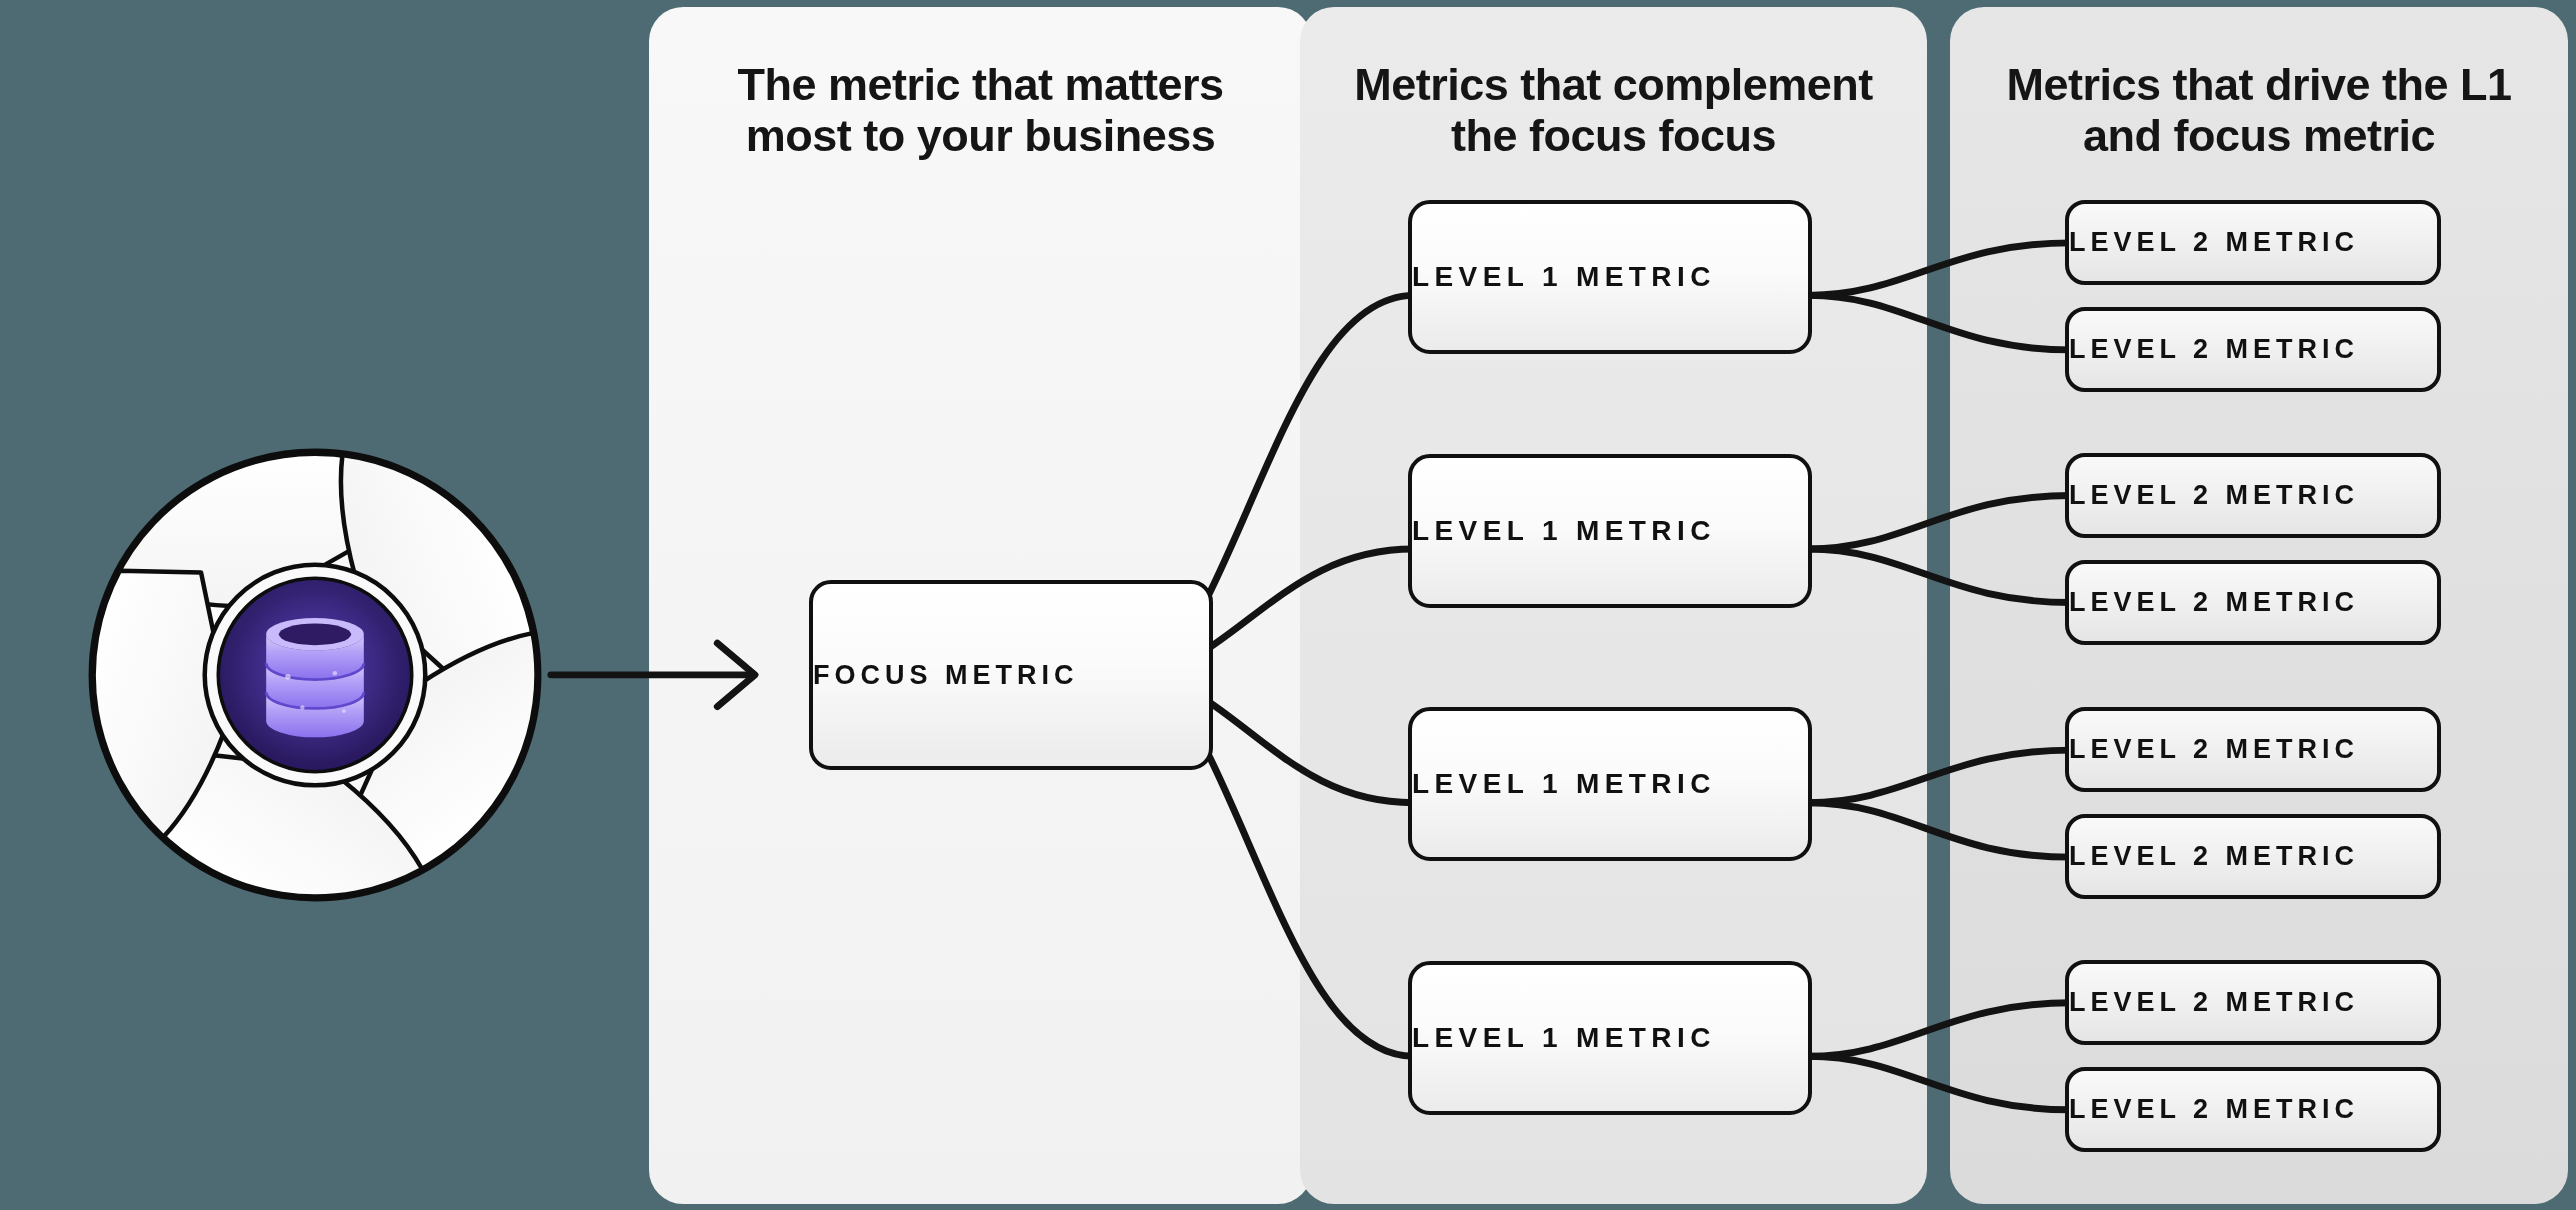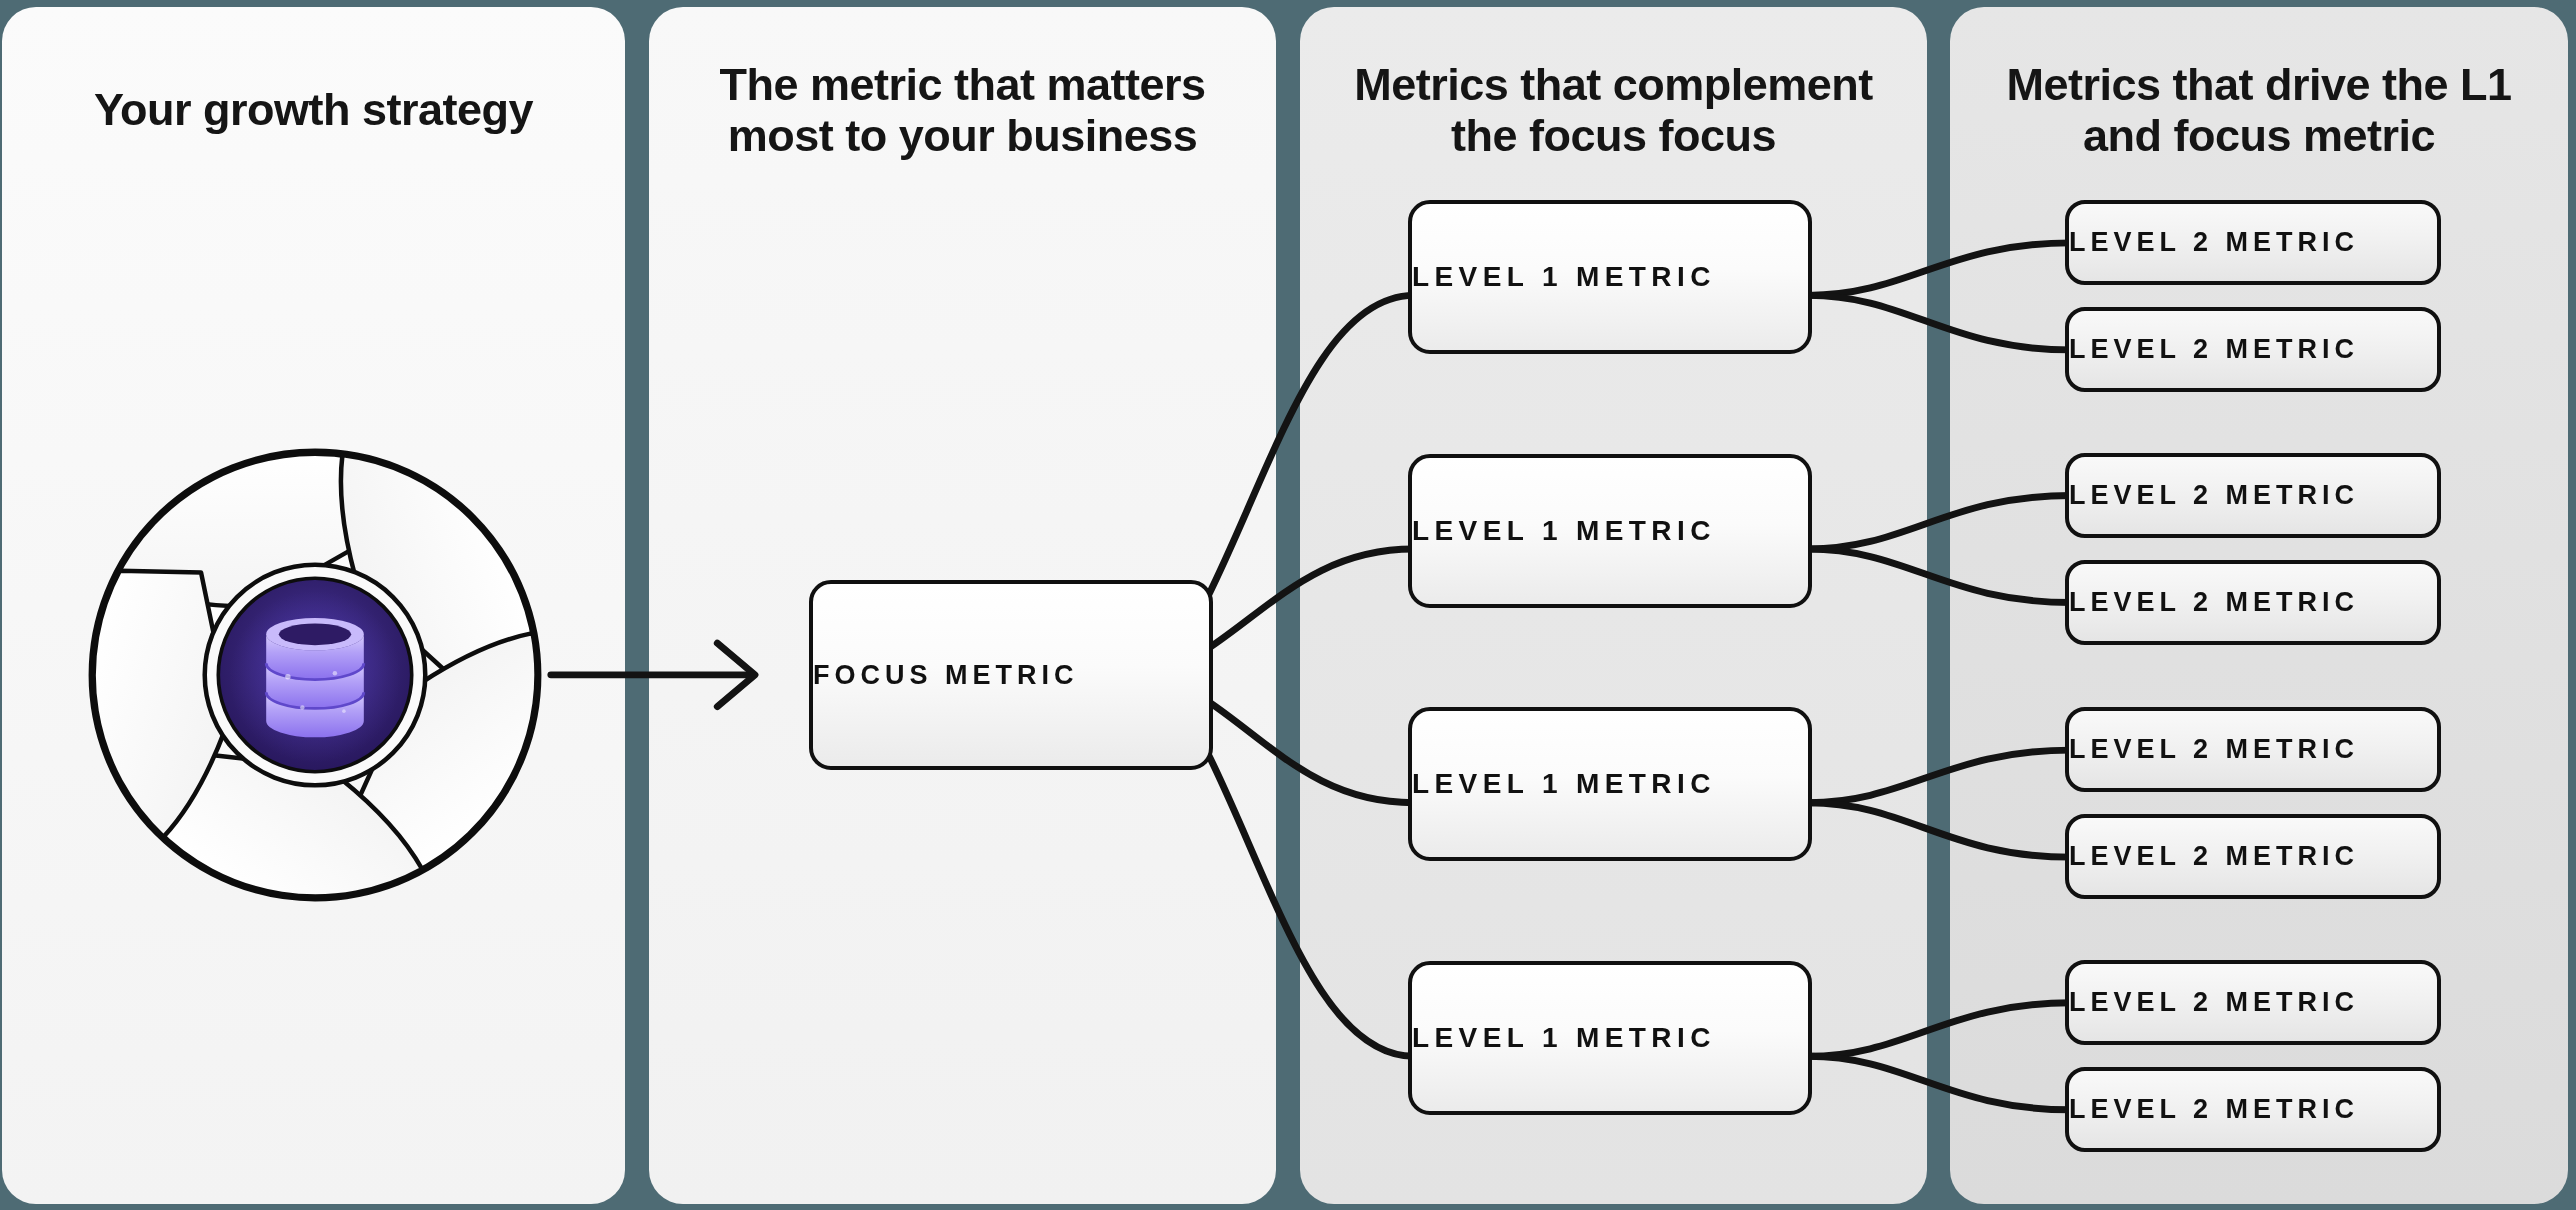--- a/index.html
+++ b/index.html
@@ -1,21 +1,21 @@
 <!DOCTYPE html>
 <html><head>
 <meta charset="utf-8">
 <style>
   html,body{margin:0;padding:0;}
   body{font-family:"Liberation Sans", sans-serif; background:#4e6b74;}
   .stage{position:relative;width:2576px;height:1211px;background:#4e6b74;overflow:hidden;}
 
   .panel{position:absolute;top:7px;height:1197px;border-radius:34px;}
   .panel-1{left:2px;width:623px;background:linear-gradient(180deg,#fbfbfb,#f3f3f3);}
-  .panel-2{left:649px;width:627px;background:linear-gradient(180deg,#f8f8f8,#f1f1f1);}
+  .panel-2{left:649px;width:627px;background:linear-gradient(180deg,#f8f8f8,#f1f1f1);padding-left:36px;}
   .panel-3{left:1300px;width:627px;background:linear-gradient(180deg,#ebebeb,#e3e3e3);}
   .panel-4{left:1950px;width:618px;background:linear-gradient(180deg,#e6e6e6,#dbdbdb);}
 
   .hdr{position:absolute;top:28px;left:0;right:0;height:151px;
        display:flex;align-items:center;justify-content:center;text-align:center;
        font-size:45px;line-height:1.12;font-weight:700;letter-spacing:-0.5px;
        color:#151515;white-space:pre-line;}
 
   svg.wires{position:absolute;left:0;top:0;z-index:2;}
   .flywheel{position:absolute;left:80px;top:440px;width:470px;height:470px;z-index:3;}
@@ -29,23 +29,20 @@
   .node-l2{left:2065px;width:376px;height:85px;border-radius:20px;
            background:linear-gradient(180deg,#f9f9f9 0%,#f1f1f1 45%,#e5e5e5 100%);}
   .nlabel{font-weight:800;font-size:27px;letter-spacing:5px;white-space:nowrap;}
   .node-l1 .nlabel{font-size:28px;letter-spacing:5.4px;}
 </style>
 </head>
 <body>
 
 <div class="stage">
 
-  <div class="panel panel-1">
-    <div class="hdr">Your growth strategy</div>
-  </div>
   <div class="panel panel-2">
     <div class="hdr">The metric that matters
 most to your business</div>
   </div>
   <div class="panel panel-3">
     <div class="hdr">Metrics that complement
 the focus focus</div>
   </div>
   <div class="panel panel-4">
     <div class="hdr">Metrics that drive the L1

